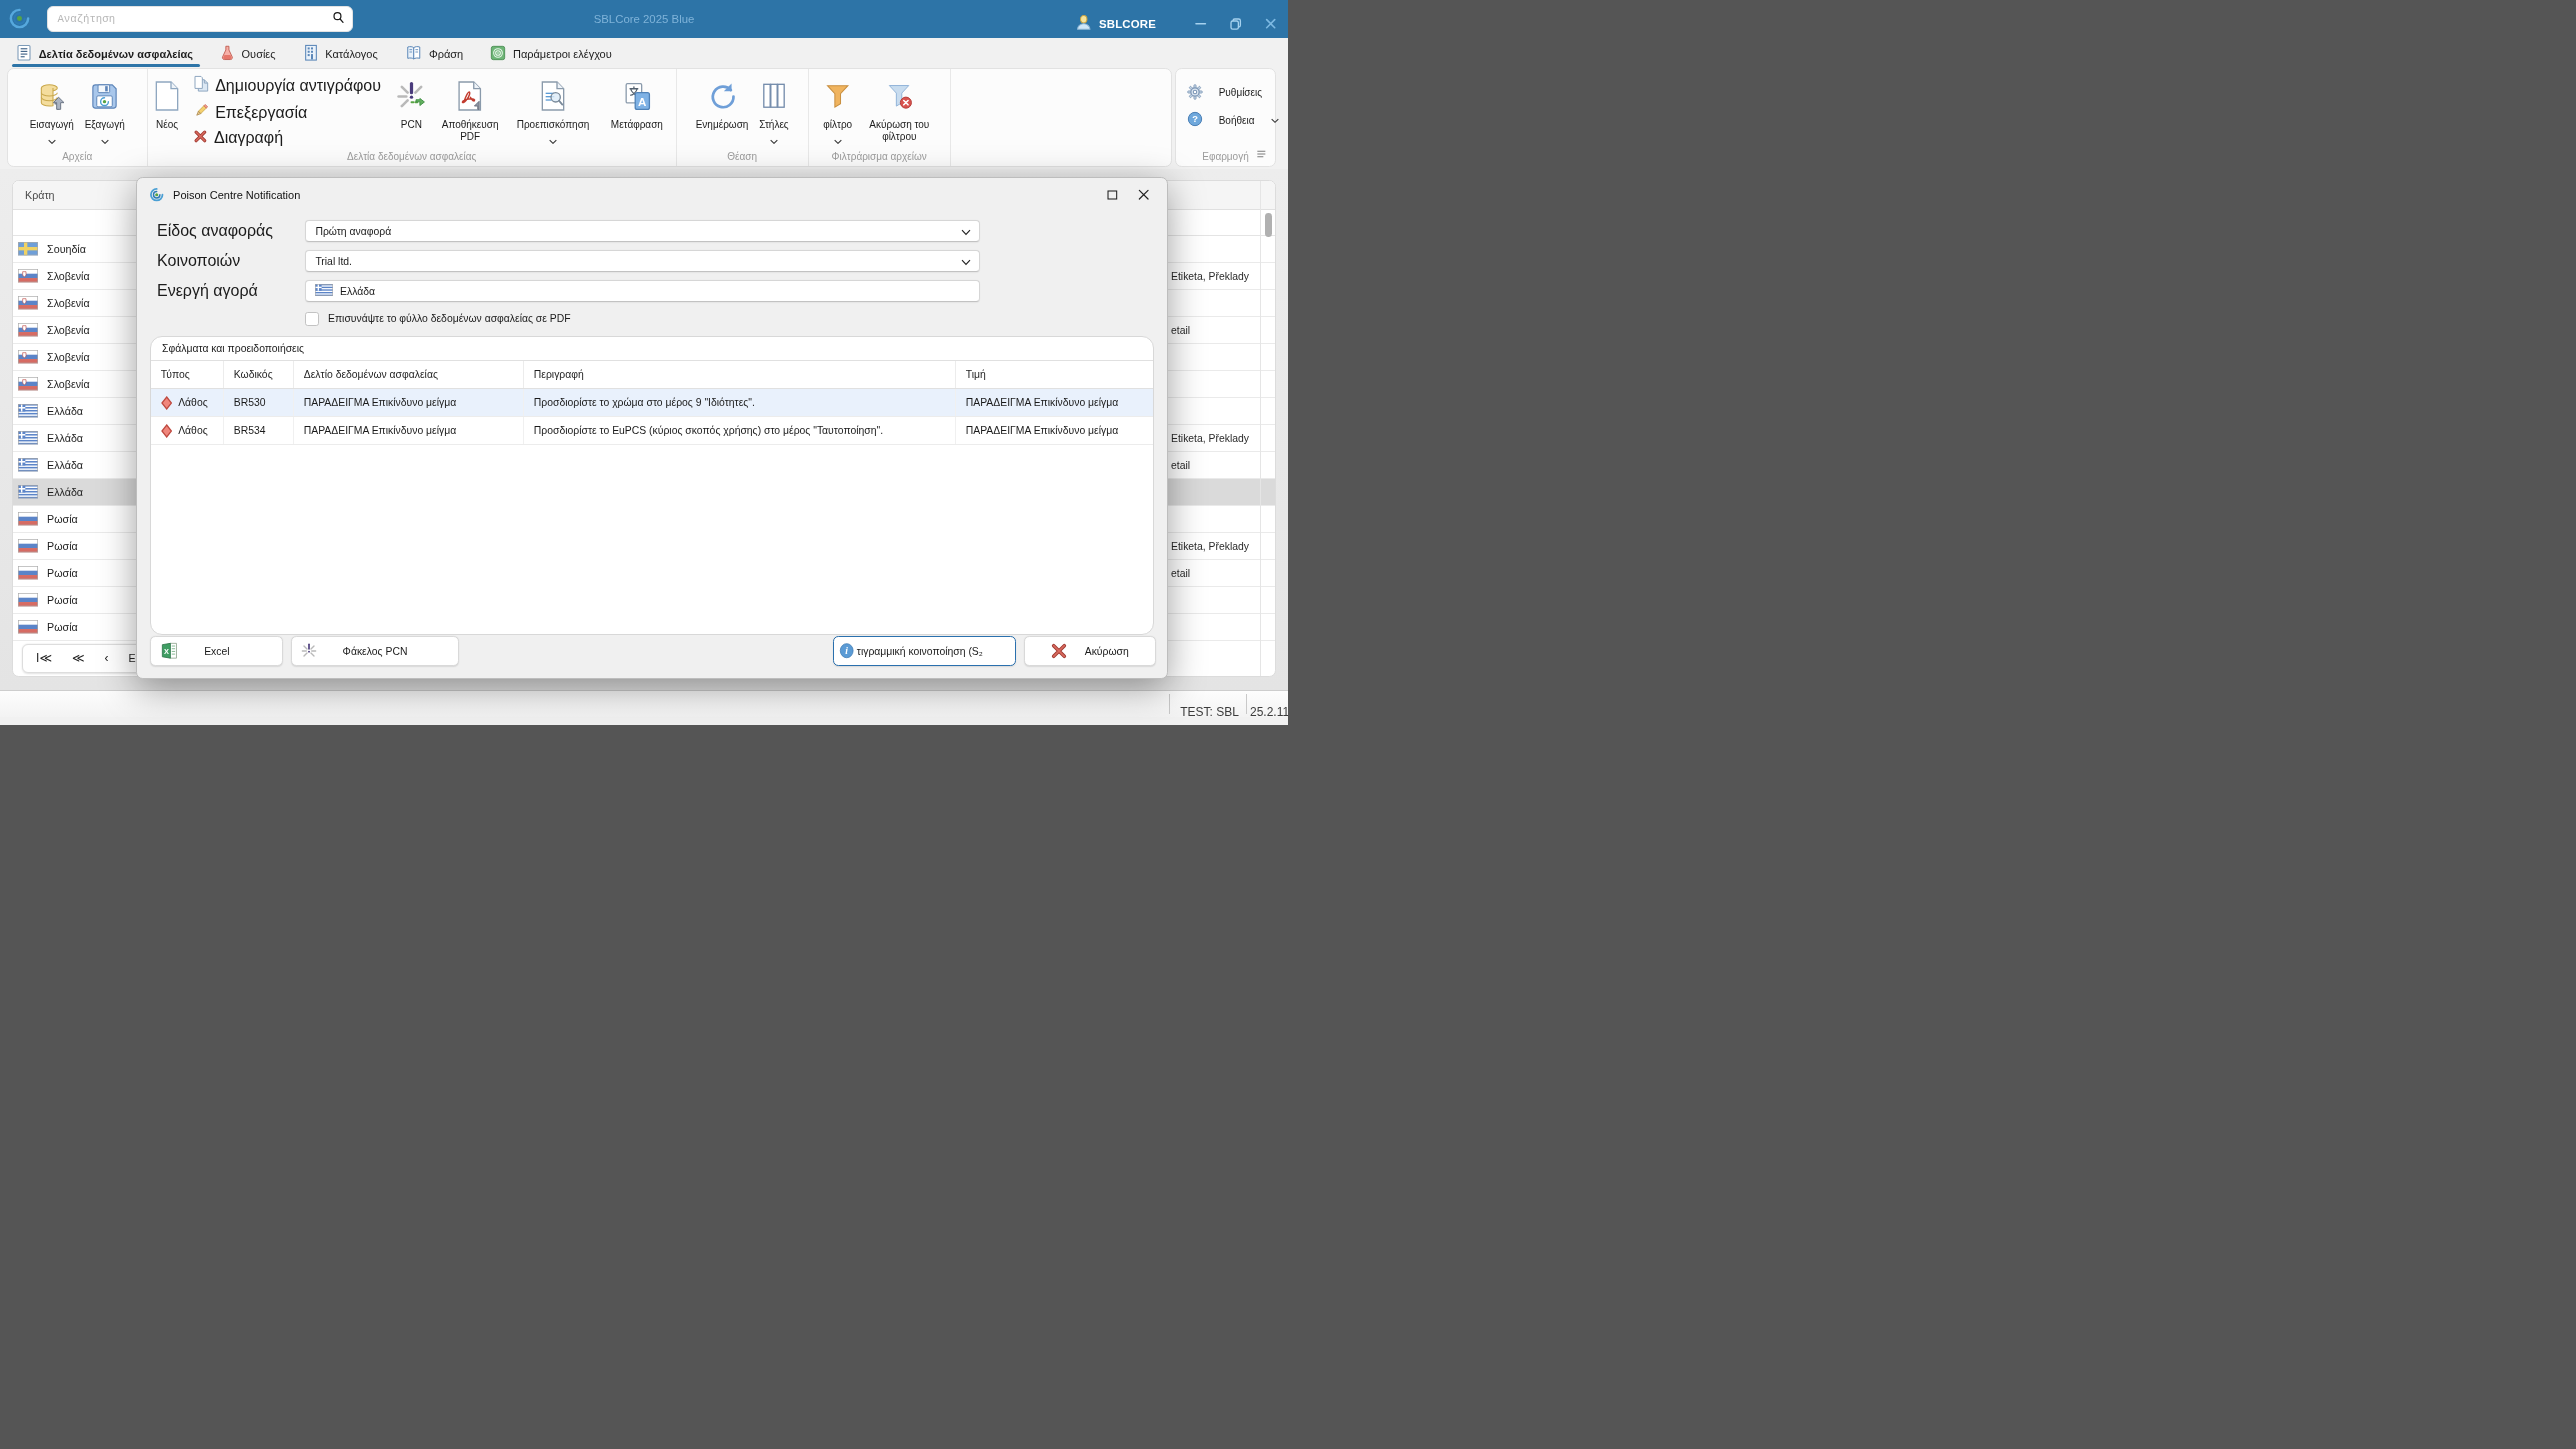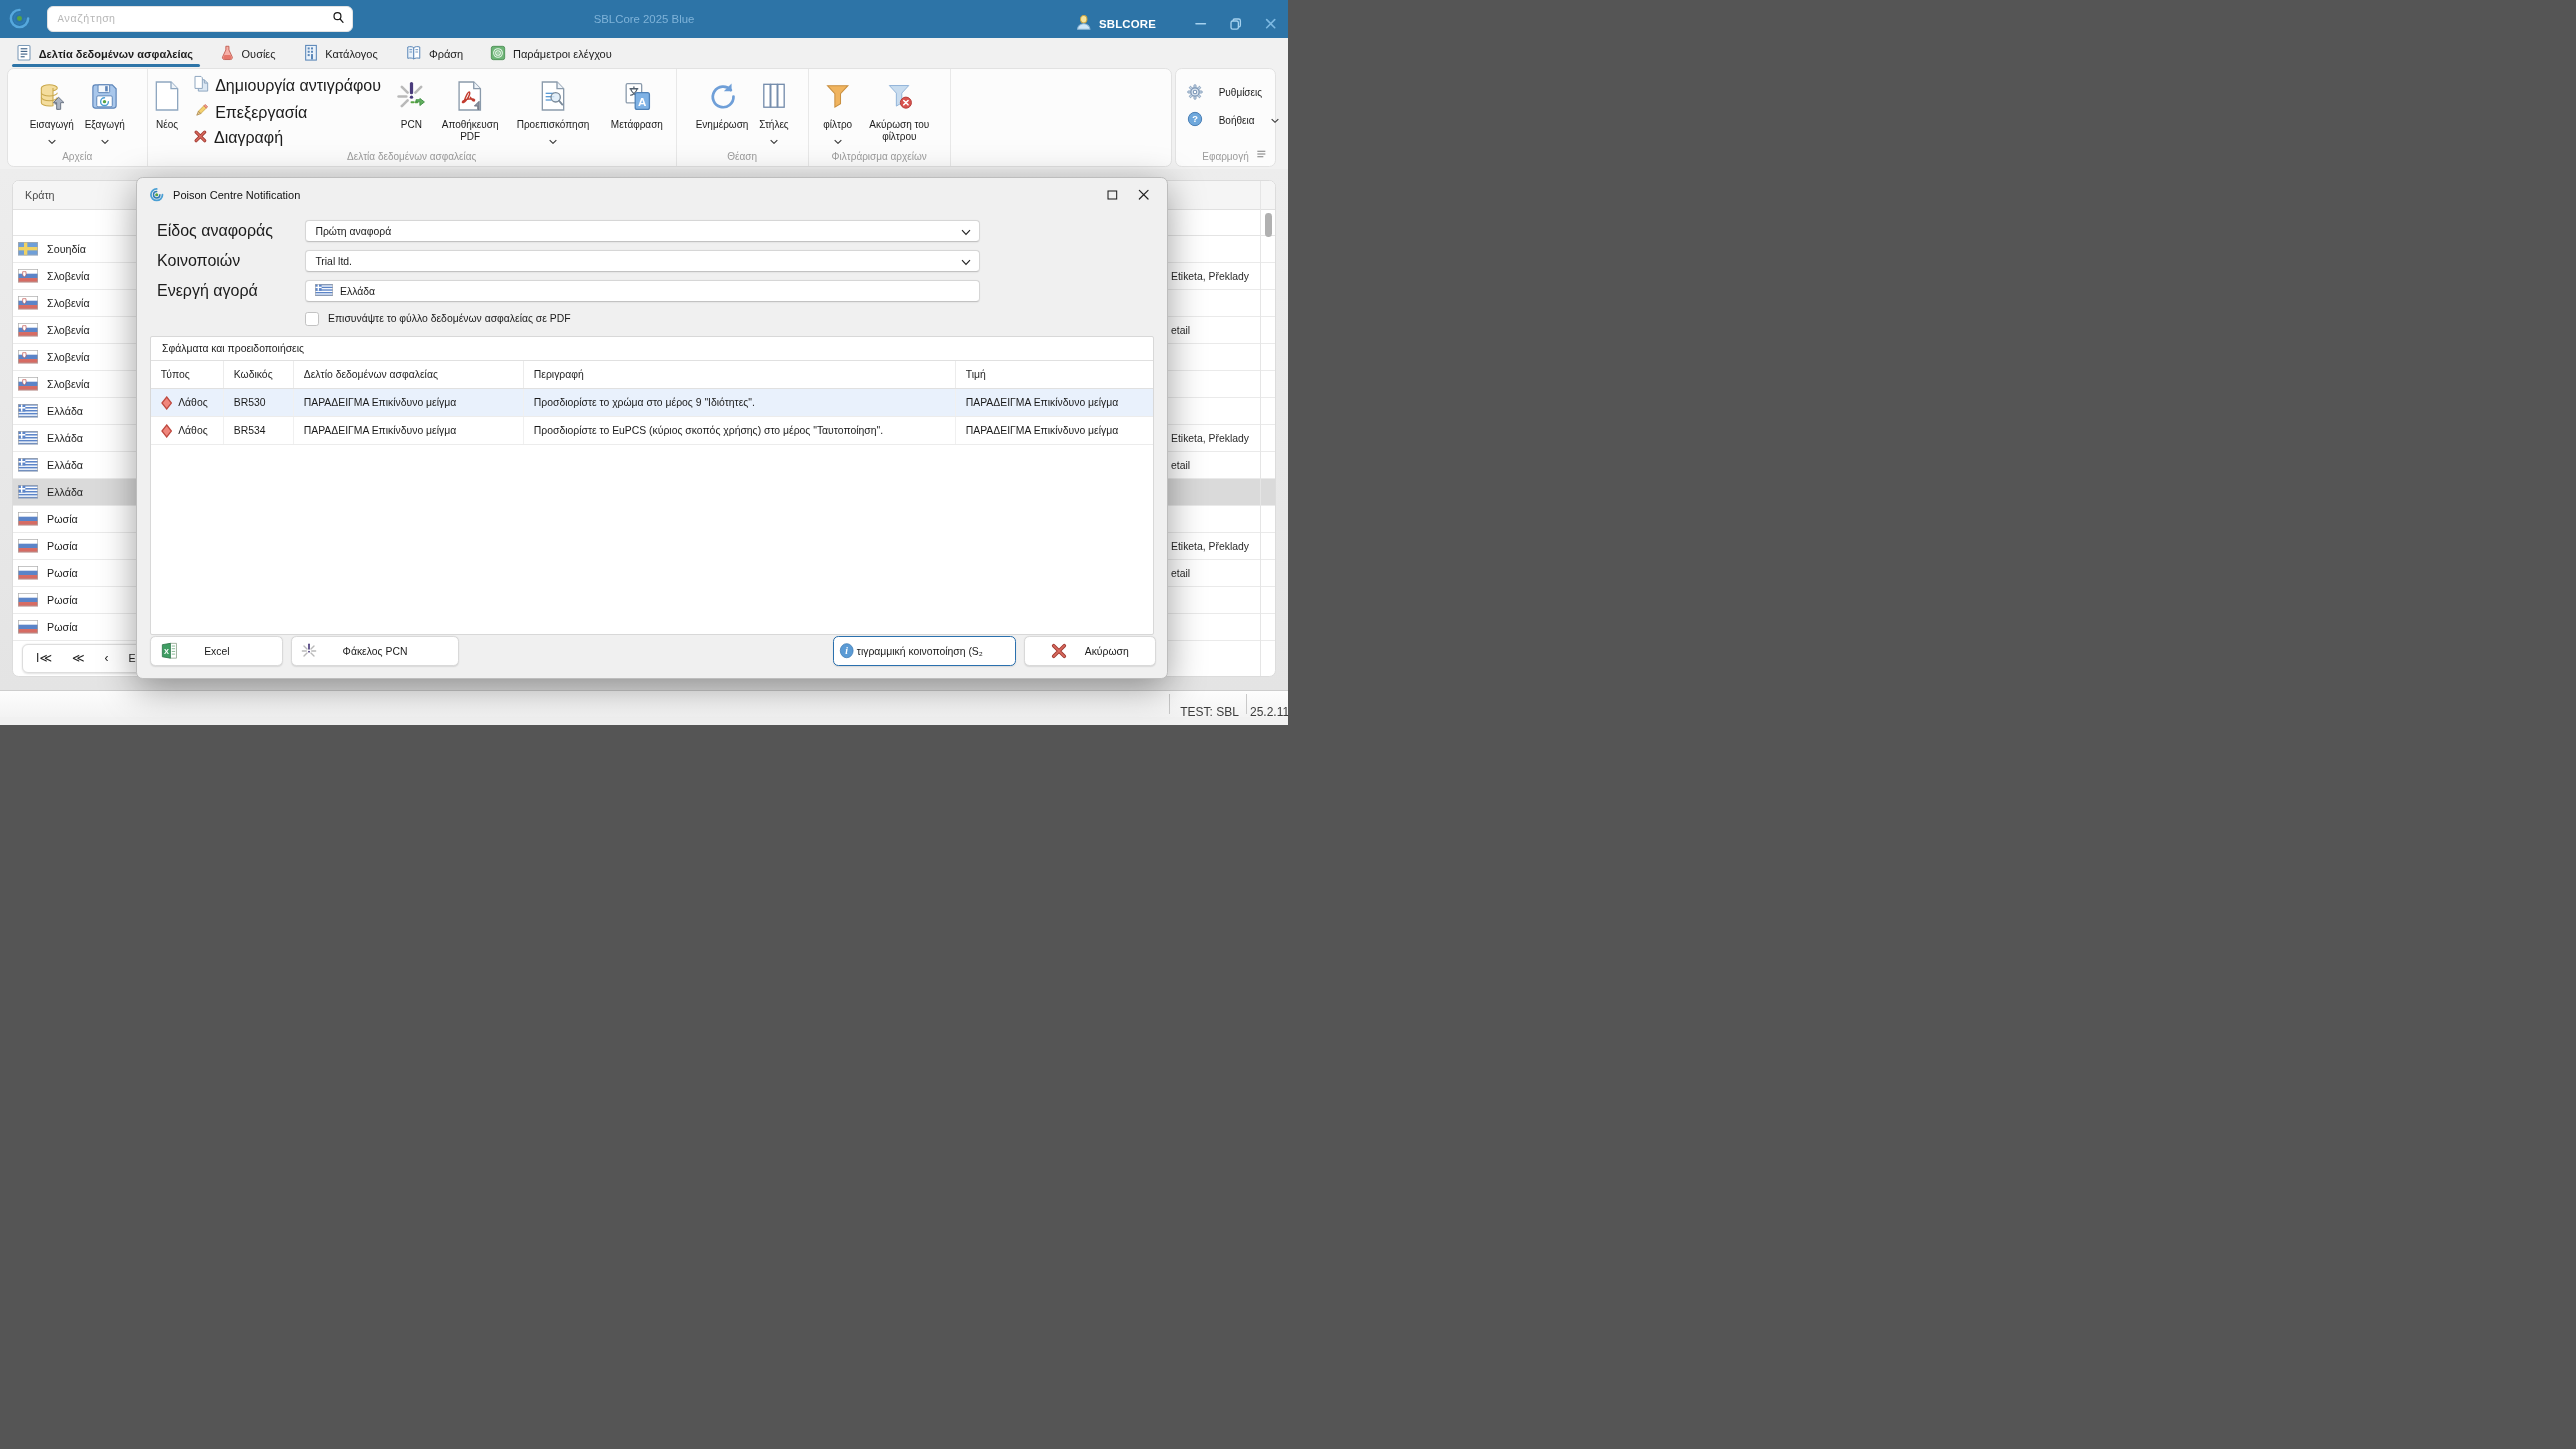--- a/index.html
+++ b/index.html
@@ -51,21 +51,21 @@
   .pager .plabel{font-size:10.7px;color:#222}
   
   .modal{position:absolute;left:136px;top:177px;width:1032px;height:502px;background:#f0f0f0;border:0.7px solid #bdbdbd;border-radius:6.7px;box-shadow:0 9.4px 37px rgba(0,0,0,.38);z-index:10}
   .mtitle{position:absolute;left:12px;top:8.7px;display:flex;align-items:center;gap:8.7px;font-size:11px;color:#111}
   .mbtn{position:absolute;top:5.4px;width:25.5px;height:23px;display:flex;align-items:center;justify-content:center}
   .flabel{position:absolute;left:20px;font-size:16px;color:#1b1b1b;line-height:22px}
   .fctrl{position:absolute;left:168px;width:675px;height:22px;background:#fff;border:0.7px solid #d6d6d6;border-bottom-color:#c2c2c2;border-radius:4px;display:flex;align-items:center;padding:0 9.4px;font-size:10.4px;color:#1a1a1a;box-shadow:0 0.7px 1.3px rgba(0,0,0,.05)}
   .fctrl .chev{position:absolute;right:8px;top:6px}
   .cbx{position:absolute;left:168px;top:134px;width:14px;height:14px;background:#fff;border:0.7px solid #c3c3c3;border-radius:2.7px}
   .cbxlabel{position:absolute;left:191px;top:134px;font-size:10.4px;color:#1a1a1a;line-height:14px}
-  .errpanel{position:absolute;left:13.4px;top:158px;width:1004px;height:299px;background:#fff;border:0.7px solid #d8d8d8;border-radius:2px;overflow:hidden}
+  .errpanel{position:absolute;left:13.4px;top:158px;width:1004px;height:299px;background:#fff;border:0.7px solid #d8d8d8;border-radius:12px;overflow:hidden}
   .errtitle{height:24px;line-height:24px;padding-left:10.7px;font-size:10.4px;color:#1a1a1a;border-bottom:0.7px solid #e0e0e0}
   .errhead{height:28px;display:flex;border-bottom:0.7px solid #e0e0e0}
   .errhead .hc{display:flex;align-items:center;padding-left:9.4px;font-size:10.4px;color:#1f1f1f;border-left:0.7px solid #ececec;overflow:hidden;white-space:nowrap}
   .errhead .hc:first-child{border-left:none}
   .errrow{height:28px;display:flex;border-bottom:0.7px solid #ececec;background:#fff}
   .errrow.selected{background:#e9f1fc}
   .errrow .dc{display:flex;align-items:center;padding-left:9.4px;font-size:10.4px;color:#1a1a1a;border-left:0.7px solid #f0f0f0;overflow:hidden;white-space:nowrap}
   .errrow .dc:first-child{border-left:none;gap:6px}
   .c-type{width:72px;flex:0 0 auto}.c-code{width:70px;flex:0 0 auto}
   .c-sds{width:230px;flex:0 0 auto}.c-desc{width:432px;flex:0 0 auto}.c-val{flex:1}

